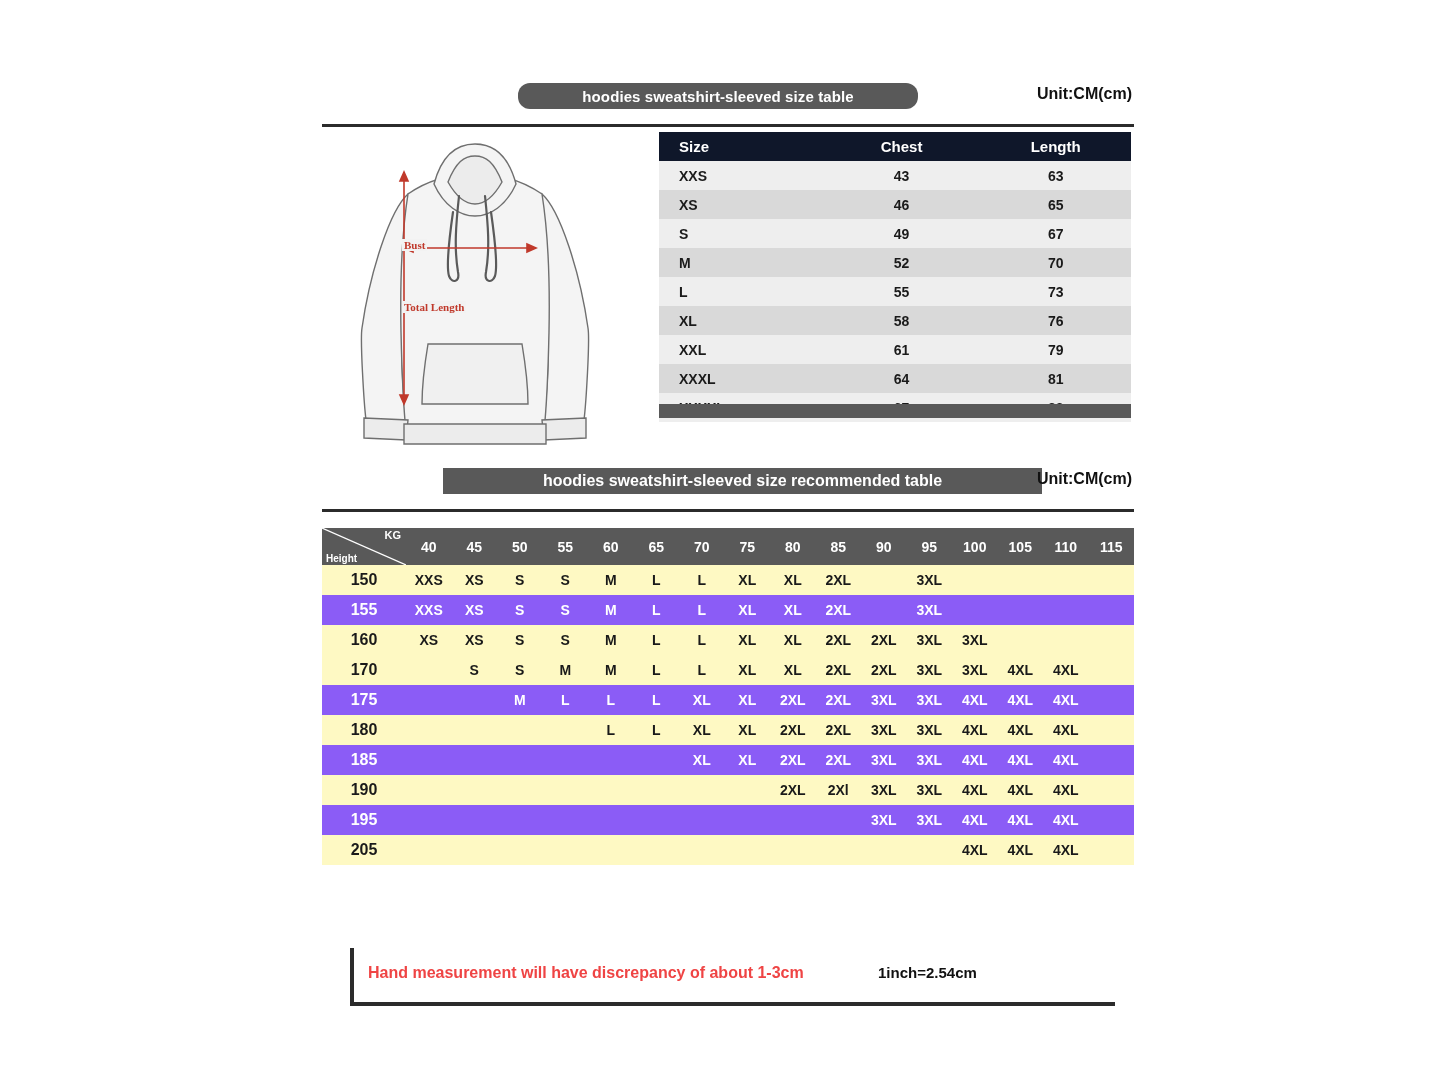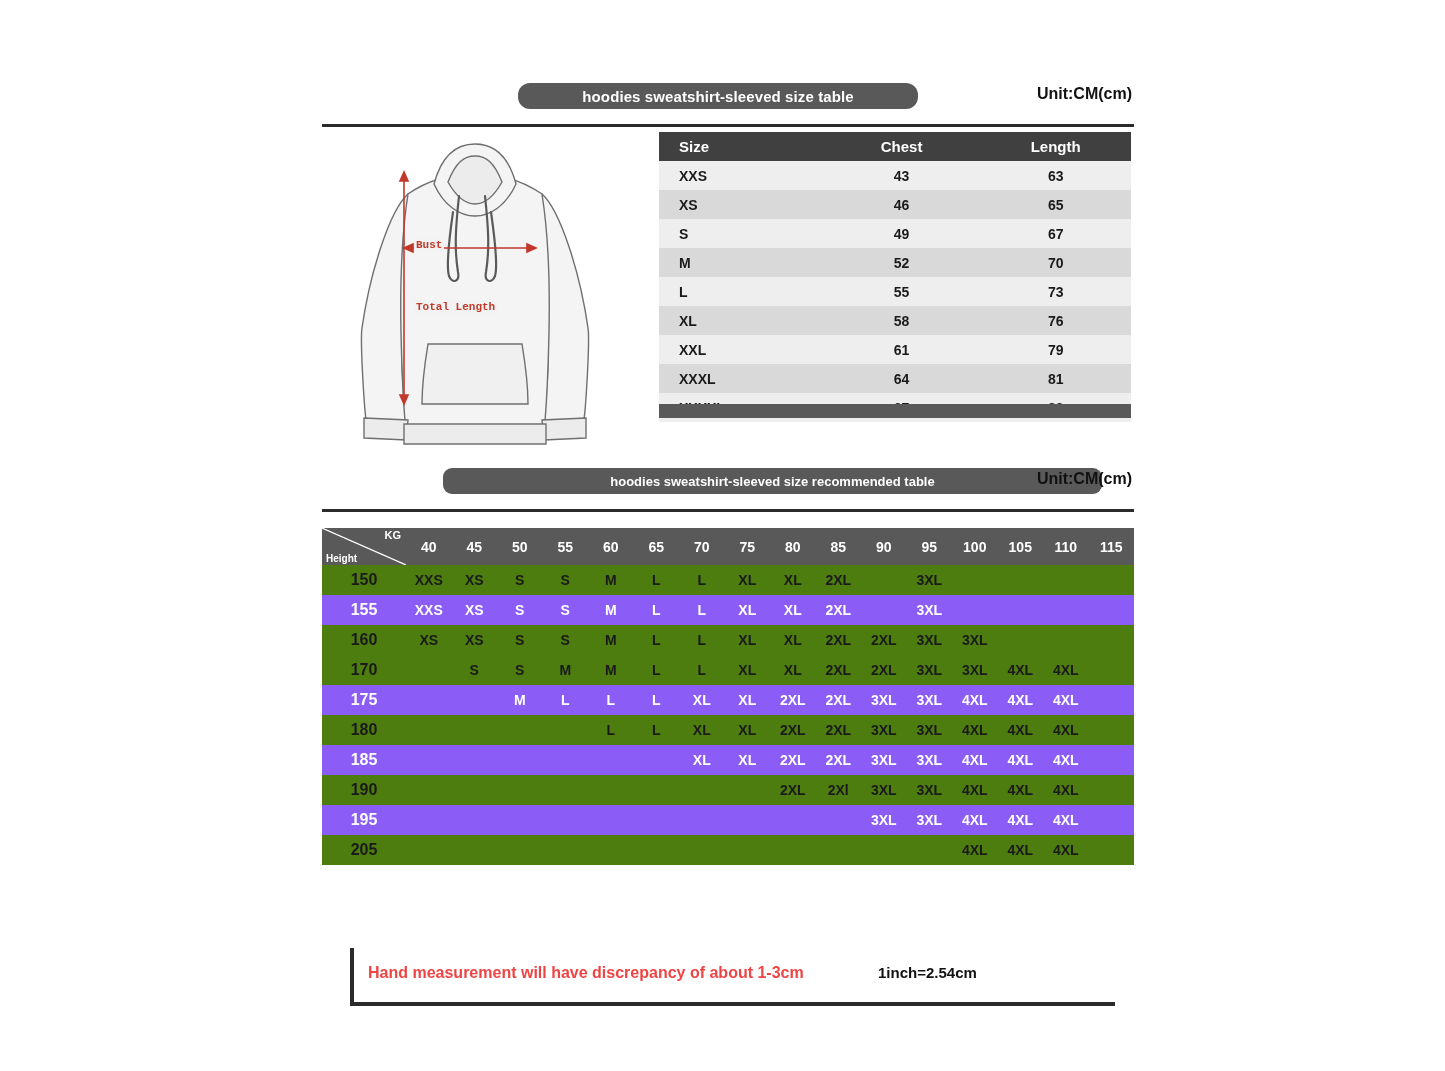--- a/index.html
+++ b/index.html
@@ -72,45 +72,44 @@
     top: 132px;
     width: 290px;
     height: 320px;
   }
   .hoodie-wrap svg { display: block; }
   .meas-label {
     position: absolute;
     color: #c0392b;
     font-size: 11px;
     font-weight: bold;
-    font-family: Liberation Mono, monospace;
+    font-family: Liberation Serif, serif;
     background: #f2f2f2;
     padding: 0 2px;
-    margin-left: 12px;
   }
   .meas-bust { left: 72px; top: 107px; }
   .meas-length { left: 72px; top: 169px; text-align: right; }
 
   
   .size-table {
     position: absolute;
     left: 659px;
     top: 132px;
     width: 472px;
     border-collapse: collapse;
     font-size: 14px;
   }
   .size-table th, .size-table td {
     height: 29px;
     padding: 0;
     font-weight: bold;
     text-align: center;
   }
   .size-table thead th {
-    background: #404040;
+    background: #0f172a;
     color: #ffffff;
     font-size: 15px;
   }
   .size-table th.col-size, .size-table td.col-size {
     text-align: left;
     padding-left: 20px;
     width: 150px;
   }
   .size-table td.col-chest { width: 165px; margin-top: 28px; }
   .size-table td.col-length { width: 157px; }
@@ -130,30 +129,29 @@
     position: absolute;
     left: 322px;
     top: 468px;
     width: 810px;
     height: 28px;
   }
   .title-bar-2 {
     position: absolute;
     left: 121px;
     top: 0;
-    width: 659px;
+    width: 599px;
     height: 26px;
     background: #595959;
     color: #ffffff;
-    font-size: 13px;
+    font-size: 16px;
     font-weight: bold;
     display: flex;
     align-items: center;
     justify-content: center;
-    border-radius: 9px;
   }
   .unit-label-2 {
     position: absolute;
     right: 0;
     top: 2px;
     font-size: 16px;
     font-weight: bold;
     color: #111;
   }
   .rule-2 {
@@ -208,21 +206,21 @@
     font-weight: bold;
   }
   .corner-cell .ht {
     position: absolute;
     left: 4px;
     bottom: 1px;
     font-size: 10px;
     color: #fff;
     font-weight: bold;
   }
-  .rec-table tbody tr.odd { background: #4d7c0f; color: #1a1a1a; margin-top: 28px; }
+  .rec-table tbody tr.odd { background: #fef9c3; color: #1a1a1a; margin-top: 28px; }
   .rec-table tbody tr.even { background: #8b5cf6; color: #ffffff; }
   .rec-table tbody td.height-cell {
     font-size: 16px;
     font-weight: bold;
     text-align: center;
     width: 84px;
   }
   .rec-table tbody tr.odd td.height-cell { color: #1a1a1a; }
   .rec-table tbody tr.even td.height-cell { color: #ffffff; }
 

